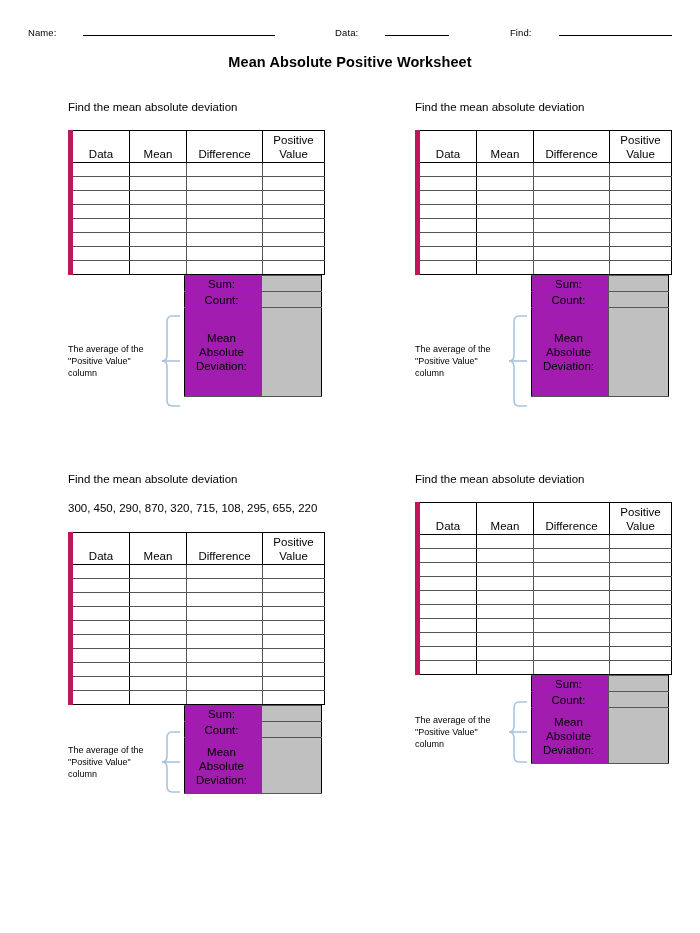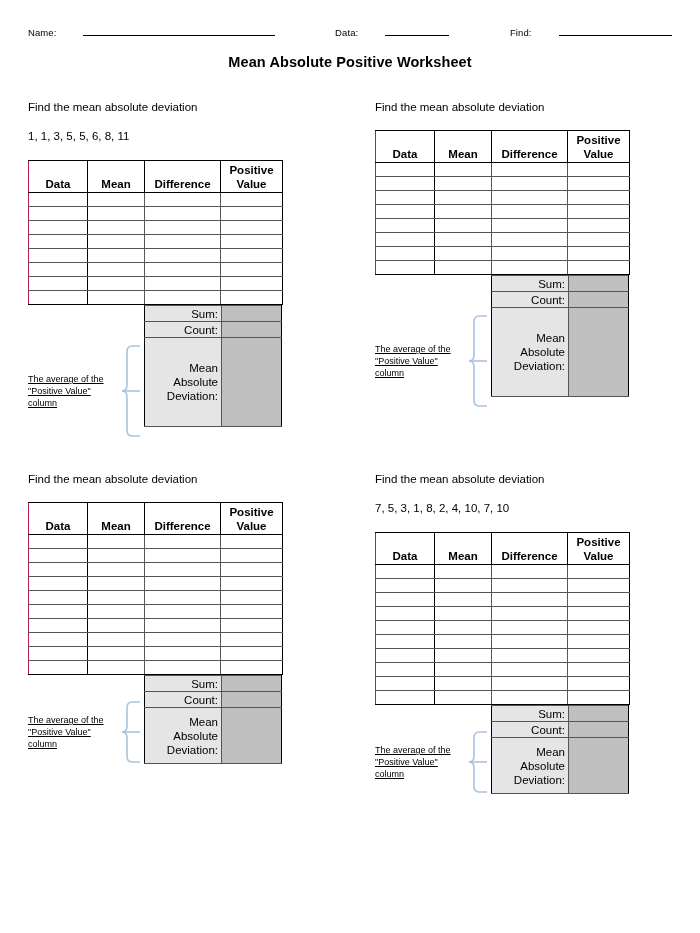--- a/index.html
+++ b/index.html
@@ -46,21 +46,21 @@
     top: 54px;
     left: 0;
     width: 700px;
     text-align: center;
     font-size: 14.5px;
     font-weight: bold;
     letter-spacing: 0.1px;
   }
 
   
-  .problem { position: absolute; }
+  .problem { position: absolute; margin-left: 40px; }
   .p1 { left: 28px;  top: 101px; }
   .p2 { left: 375px; top: 101px; }
   .p3 { left: 28px;  top: 473px; }
   .p4 { left: 375px; top: 473px; }
 
   .prompt {
     font-size: 11.5px;
     line-height: 13px;
     margin: 0 0 16px 0;
     white-space: nowrap;
@@ -78,31 +78,31 @@
     table-layout: fixed;
     font-size: 11.5px;
   }
   table.mad td, table.mad th {
     border: 1px solid #555;
     padding: 0;
     background: #fff;
   }
   table.mad thead th {
     border: 1px solid #000;
-    font-weight: bold;
+    font-weight: normal;
     vertical-align: bottom;
     height: 30px;
     line-height: 13.5px;
     padding-bottom: 1px;
   }
   table.mad tbody td { height: 13px; }
   table.mad tbody tr:last-child td { border-bottom: 1px solid #000; }
   
   table.mad tbody td.c-data,
-  table.mad thead th.c-data  { border-left: 1px solid #be185d; border-right:1px solid #000;}
+  table.mad thead th.c-data  { border-left: 5px solid #be185d; border-right:1px solid #000;}
   table.mad tbody td.c-pos,
   table.mad thead th.c-pos   { border-right: 1px solid #000; }
 
   .col-data { width: 59px; }
   .col-mean { width: 57px; }
   .col-diff { width: 76px; }
   .col-pos  { width: 62px; }
 
   
   .foot {
@@ -111,21 +111,21 @@
     align-items: flex-start;
   }
   .foot-spacer { width: 116px; flex: none; }
   .foot-right { border-collapse: collapse; table-layout: fixed; font-size: 11.5px; }
   .foot-right td {
     border: 1px solid #555;
     padding: 0 3px 0 0;
     text-align: right;
     line-height: 14px;
   }
-  .foot-right td.lbl { width: 73px; background:#e5e5e5; }
+  .foot-right td.lbl { width: 73px; background:#a21caf;text-align:center; }
   .foot-right td.val { width: 59px; background:#c0c0c0; padding:0; }
   .foot-right tr.r-sum td, .foot-right tr.r-cnt td { height: 15px; }
   .foot-right tr.r-mad td.lbl { vertical-align: middle; }
 
   .mad-tall td.lbl { height: 88px; }
   .mad-short td.lbl { height: 55px; }
 
   .foot-right td.lbl-outer { border-left: 1px solid #000; }
   .foot-right td.val { border-right: 1px solid #000; }
 
@@ -133,21 +133,20 @@
   .brace-wrap {
     position: absolute;
     display: flex;
     align-items: center;
   }
   .caption {
     font-size: 9px;
     line-height: 12px;
     width: 92px;
     color: #000;
-    text-decoration: underline;
   }
   .brace-svg { display: block; }
 
   .bw1 { left: 0px;   top: 40px; }
   .bw2 { left: 0px;   top: 40px; }
   .bw3 { left: 0px;   top: 26px; }
   .bw4 { left: 0px;   top: 26px; }
 </style>
 </head>
 <body>
@@ -160,21 +159,20 @@
   <span class="hdr-rule rule-date"></span>
   <span class="gap-b"></span>
   <span class="hdr-label">Find:</span>
   <span class="hdr-rule rule-block"></span>
 </div>
 
 <div class="worksheet-title">Mean Absolute Positive Worksheet</div>
 
 <div class="problem p1">
   <div class="prompt">Find the mean absolute deviation</div>
-  <div class="dataset">1, 1, 3, 5, 5, 6, 8, 11</div>
 
   <table class="mad">
     <colgroup>
       <col class="col-data">
         <col class="col-mean">
         <col class="col-diff">
         <col class="col-pos">
     </colgroup>
     <thead>
       <tr>
@@ -381,20 +379,21 @@
       <svg class="brace-svg" width="22" height="92" viewBox="0 0 22 92">
         <path d="M20 1 H12 Q7 1 7 7 V40 Q7 46 2 46 Q7 46 7 52 V85 Q7 91 12 91 H20" fill="none" stroke="#a8c4de" stroke-width="1.6"></path>
         <path d="M2 46 H20" fill="none" stroke="#a8c4de" stroke-width="1.6"></path>
       </svg>
     </div>
   </div>
 </div>
 
 <div class="problem p3">
   <div class="prompt">Find the mean absolute deviation</div>
+  <div class="dataset">300, 450, 290, 870, 320, 715, 108, 295, 655, 220</div>
 
   <table class="mad">
     <colgroup>
       <col class="col-data">
         <col class="col-mean">
         <col class="col-diff">
         <col class="col-pos">
     </colgroup>
     <thead>
       <tr>
@@ -503,21 +502,20 @@
       <svg class="brace-svg" width="22" height="62" viewBox="0 0 22 62">
         <path d="M20 1 H12 Q7 1 7 7 V25 Q7 31 2 31 Q7 31 7 37 V55 Q7 61 12 61 H20" fill="none" stroke="#a8c4de" stroke-width="1.6"></path>
         <path d="M2 31 H20" fill="none" stroke="#a8c4de" stroke-width="1.6"></path>
       </svg>
     </div>
   </div>
 </div>
 
 <div class="problem p4">
   <div class="prompt">Find the mean absolute deviation</div>
-  <div class="dataset">7, 5, 3, 1, 8, 2, 4, 10, 7, 10</div>
 
   <table class="mad">
     <colgroup>
       <col class="col-data">
         <col class="col-mean">
         <col class="col-diff">
         <col class="col-pos">
     </colgroup>
     <thead>
       <tr>

